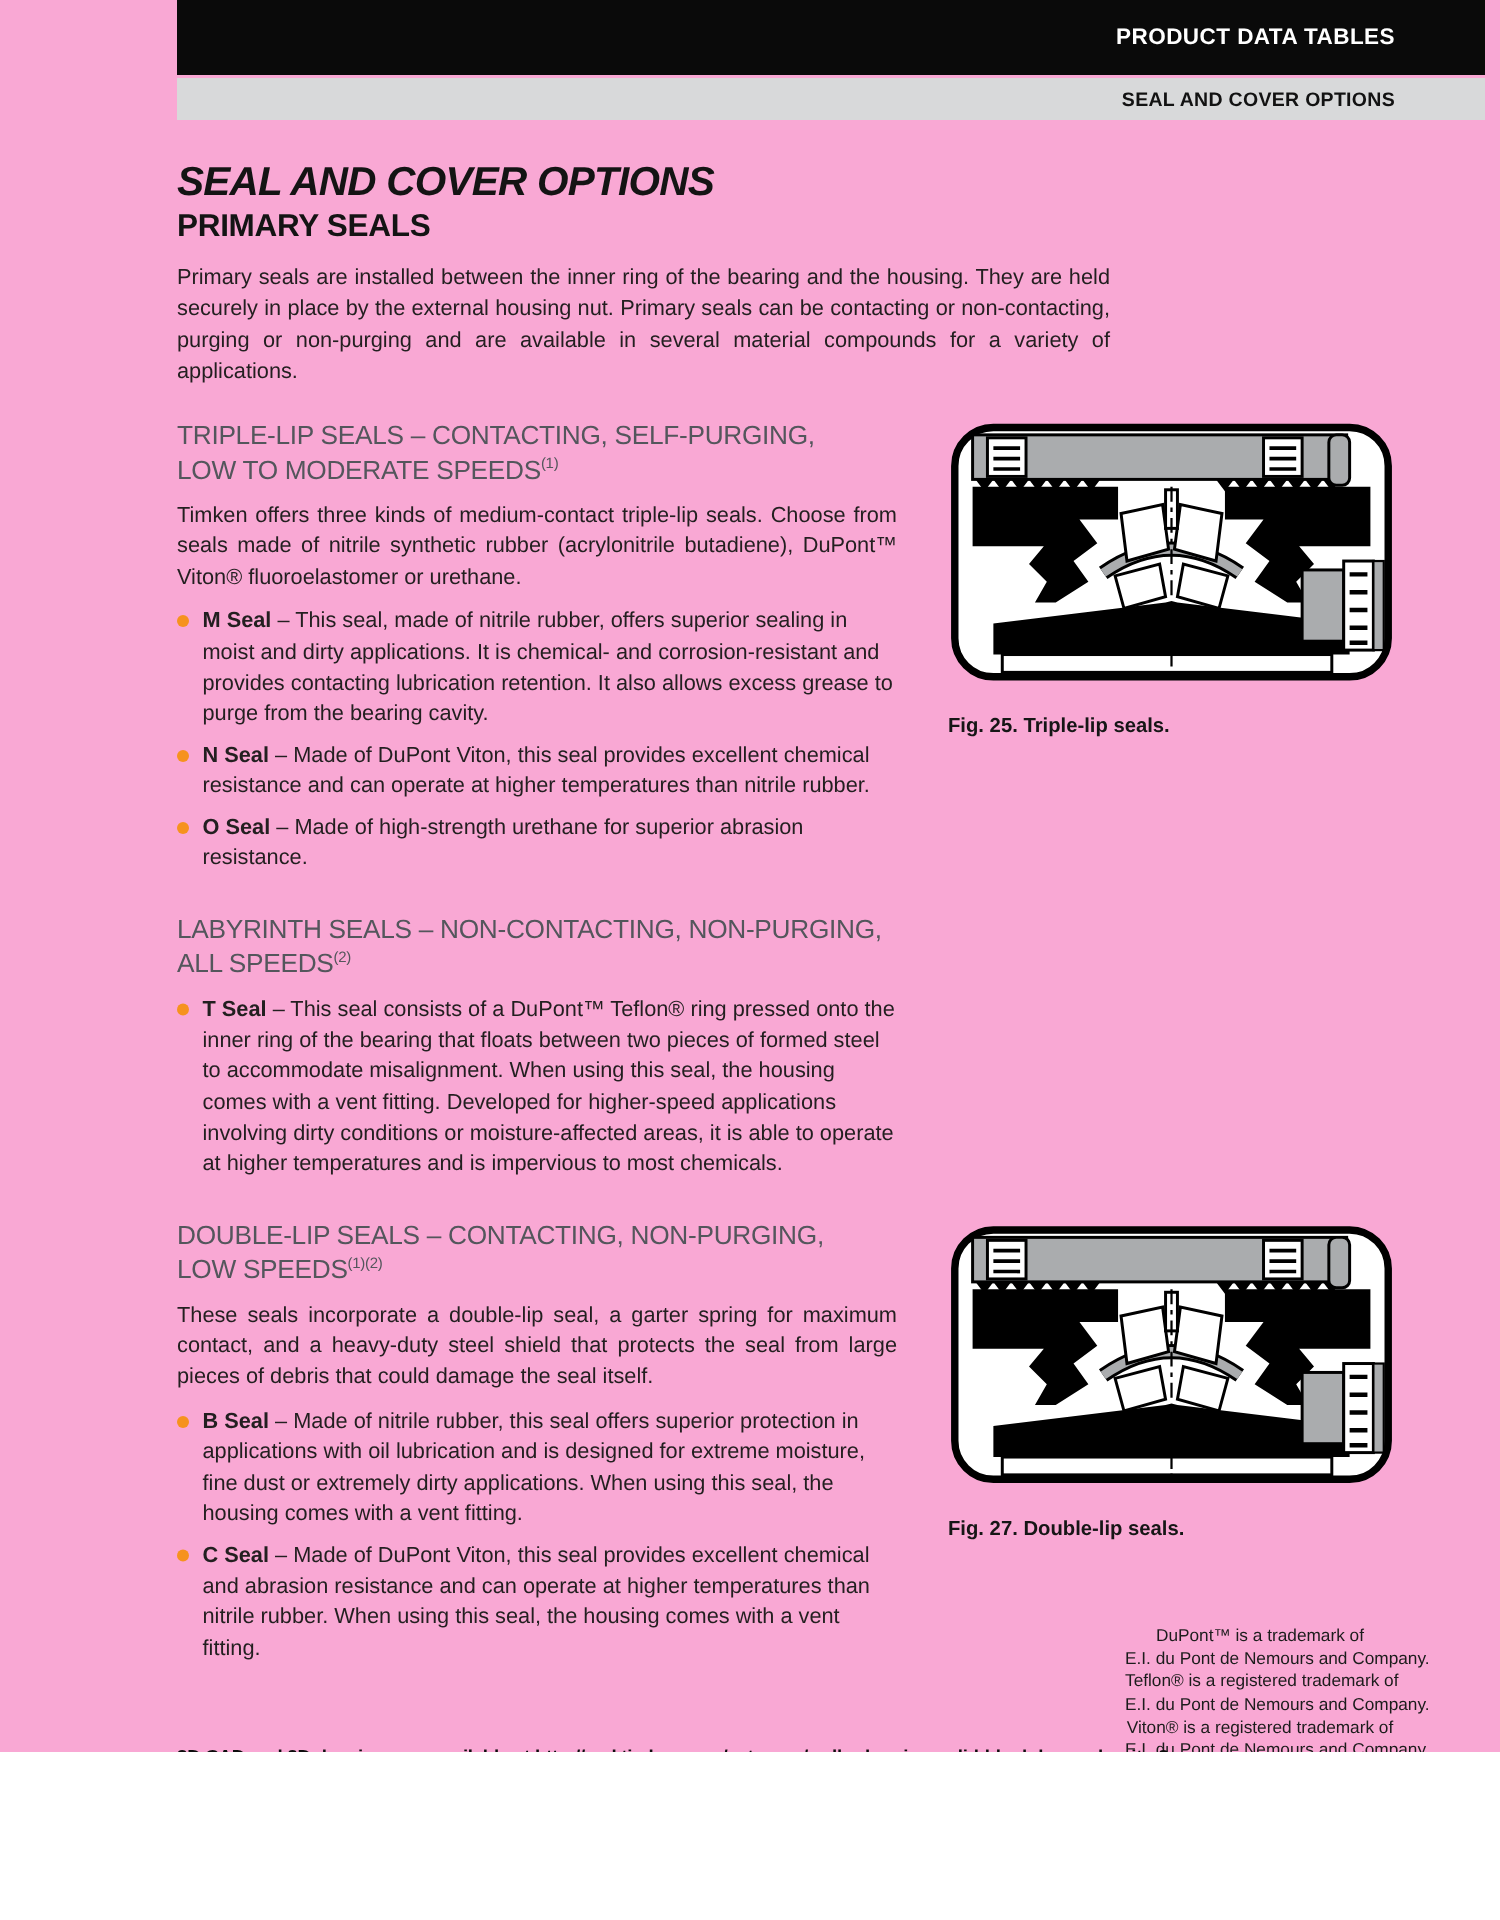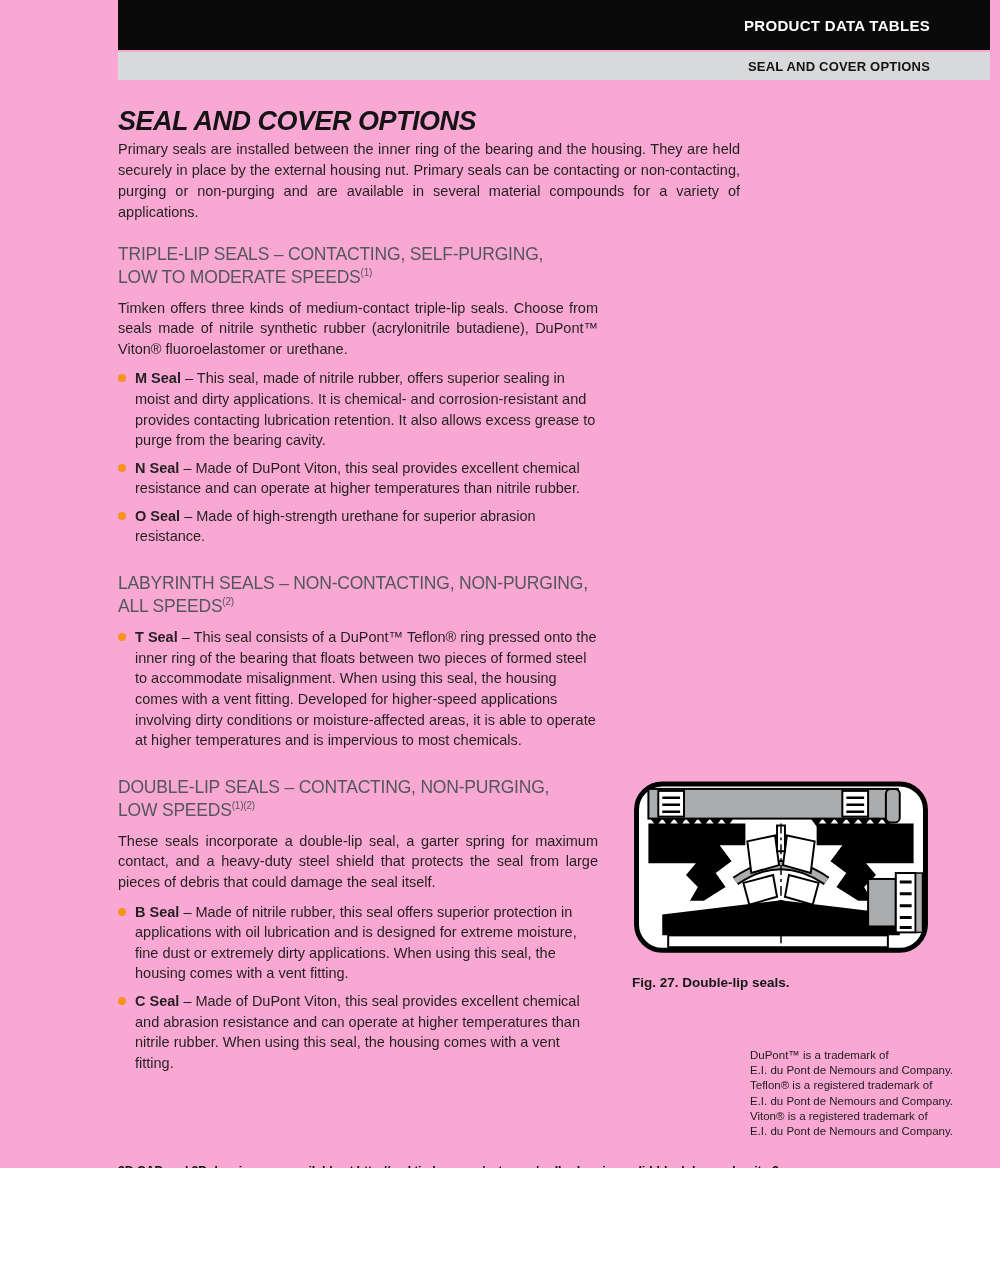--- a/index.html
+++ b/index.html
@@ -37,21 +37,21 @@
   .bullet { position:relative; padding-left:17px; margin:0 0 7px; font-size:14.5px; line-height:1.42; }
   .bullet .dot { position:absolute; left:0; top:6px; width:8px; height:8px; border-radius:50%; background:#f6921e; }
   .bullet .term { font-weight:bold; }
 
   .fig-box svg { display:block; width:298px; height:190px; }
   .fig-caption { font-size:13.5px; font-weight:bold; color:#161616; margin-top:5px; }
   .fig-offset-1 { margin-top:2px; }
   .fig-offset-2 { margin-top:18px; }
   .fig-offset-3 { margin-top:4px; }
 
-  .trademarks { margin:58px 0 0 118px; font-size:11.5px; line-height:1.33; white-space:nowrap; color:#1c1c1c; }
+  .trademarks { margin:58px 0 0 118px; font-size:11.5px; line-height:1.33; white-space:nowrap; color:#1c1c1c;text-align:center; }
 
   .footer-line { position:absolute; left:118px; top:1164px; width:760px; text-align:left;
     font-weight:bold; font-size:12.5px; color:#0d0d0d; letter-spacing:-.2px; }
   .page-number { position:absolute; right:70px; top:1208px; font-weight:bold; font-size:18px; color:#0d0d0d;margin-top:21px; }
 </style>
 </head>
 <body>
 
 <svg width="0" height="0" style="position:absolute">
   <defs>
@@ -109,20 +109,21 @@
   <div class="band-black">
     <span class="band-label">PRODUCT DATA TABLES</span>
   </div>
   <div class="band-gray">
     <span class="band-label">SEAL AND COVER OPTIONS</span>
   </div>
 
   <div class="content">
 
     <h1 class="title">SEAL AND COVER OPTIONS</h1>
+    <h2 class="subtitle">PRIMARY SEALS</h2>
     <p class="intro">Primary seals are installed between the inner ring of the bearing and the housing. They are held securely in place by the external housing nut. Primary seals can be contacting or non-contacting, purging or non-purging and are available in several material compounds for a variety of applications.</p>
 
     <div class="section-row">
       <div class="section-text">
         <h3 class="sec-heading">
           <span>TRIPLE-LIP SEALS – CONTACTING, SELF-PURGING,</span><br>
           <span>LOW TO MODERATE SPEEDS</span><sup>(1)</sup>
         </h3>
         <p class="sec-body">Timken offers three kinds of medium-contact triple-lip seals. Choose from seals made of nitrile synthetic rubber (acrylonitrile butadiene), DuPont™ Viton® fluoroelastomer or urethane.</p>
         <ul class="bullets">
@@ -135,20 +136,28 @@
             <span class="dot"></span>
             <span class="term">N Seal</span>
             <span>– Made of DuPont Viton, this seal provides excellent chemical resistance and can operate at higher temperatures than nitrile rubber.</span>
           </li>
           <li class="bullet">
             <span class="dot"></span>
             <span class="term">O Seal</span>
             <span>– Made of high-strength urethane for superior abrasion resistance.</span>
           </li>
         </ul>
+      </div>
+      <div class="section-fig fig-offset-1">
+        <div class="fig-box">
+          <svg viewBox="0 0 300 192">
+              <use href="#bearing-fig"></use>
+            </svg>
+        </div>
+        <div class="fig-caption">Fig. 25. Triple-lip seals.</div>
       </div>
     </div>
 
     <div class="section-row">
       <div class="section-text">
         <h3 class="sec-heading">
           <span>LABYRINTH SEALS – NON-CONTACTING, NON-PURGING,</span><br>
           <span>ALL SPEEDS</span><sup>(2)</sup>
         </h3>
         <ul class="bullets">

